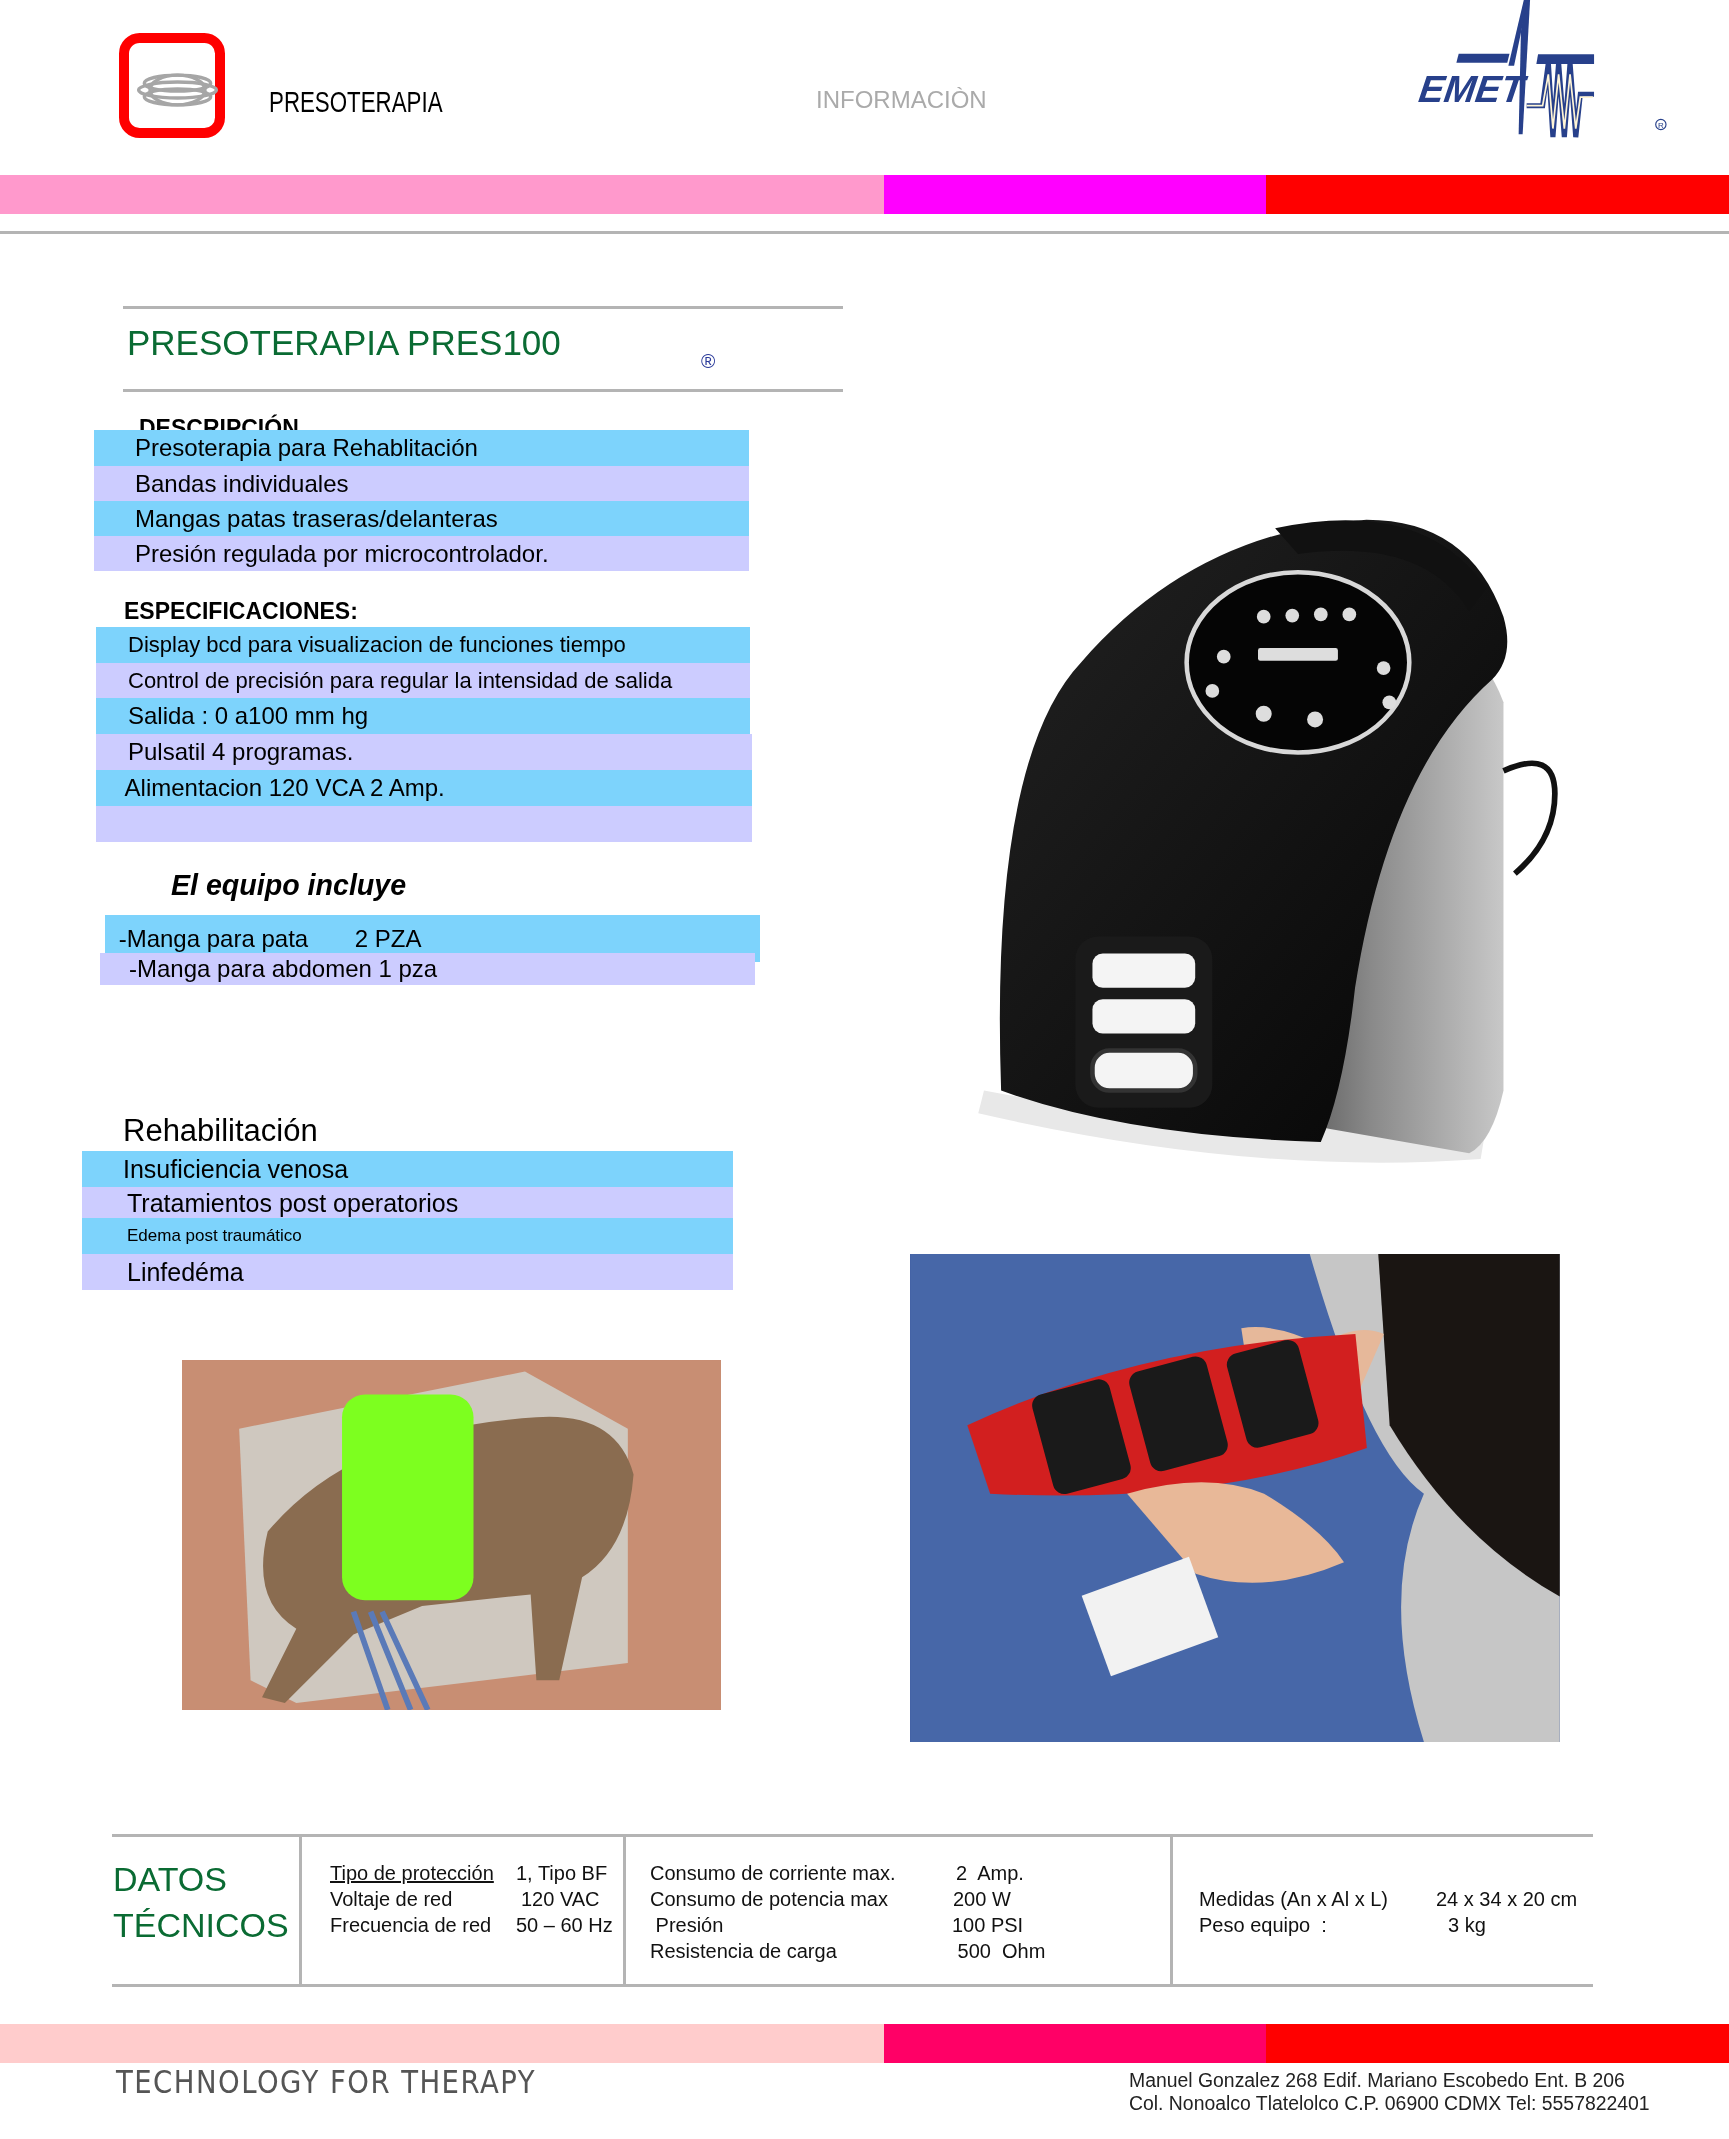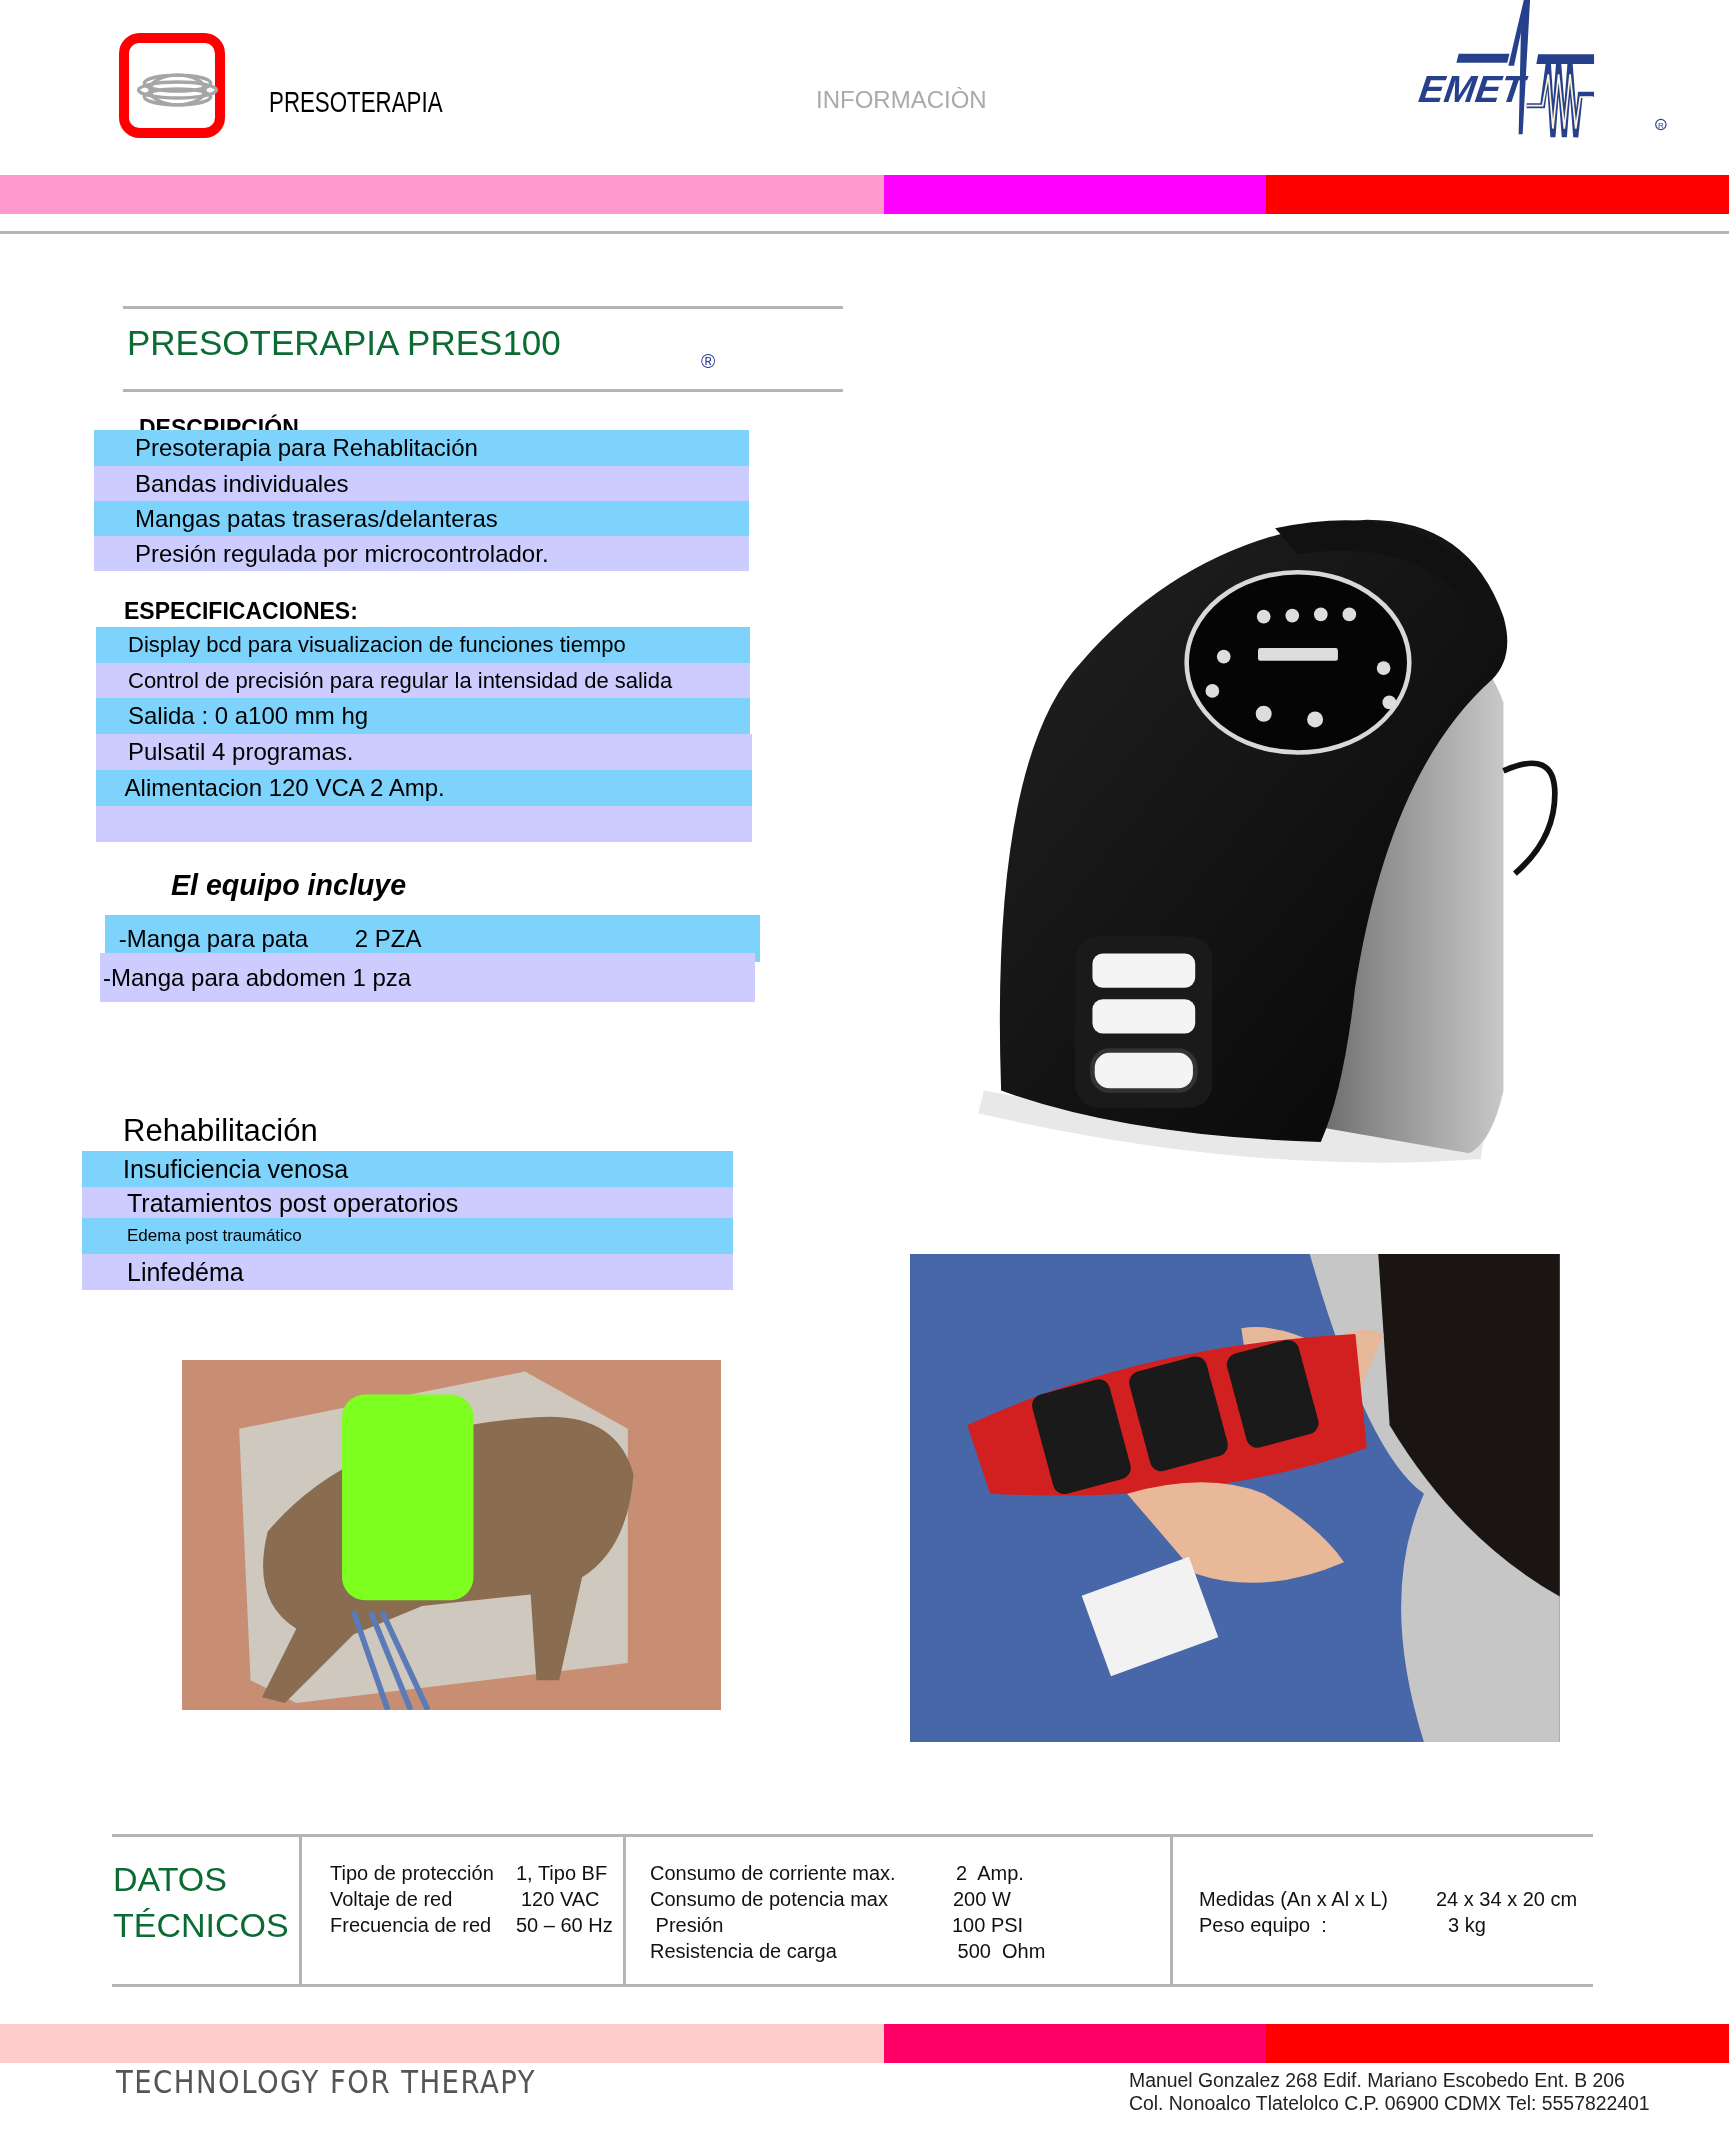--- a/index.html
+++ b/index.html
@@ -103,21 +103,21 @@
   <div class="row c2" style="left:96px;top:663px;width:654px;height:35px;padding-left:32px;font-size:22px;">Control de  precisión para regular la intensidad de salida</div>
   <div class="row c1" style="left:96px;top:698px;width:654px;height:36px;padding-left:32px;">Salida : 0 a100  mm hg</div>
   <div class="row c2" style="left:96px;top:734px;width:656px;height:36px;padding-left:32px;">Pulsatil 4 programas.</div>
   <div class="row c1" style="left:96px;top:770px;width:656px;height:36px;padding-left:28.6px;">Alimentacion 120 VCA 2 Amp.</div>
   <div class="row c2" style="left:96px;top:806px;width:656px;height:36px;"></div>
 </div>
 
 <div id="incl-title" class="abs">El equipo incluye</div>
 <div>
   <div class="row c1" style="left:105px;top:915px;width:655px;height:47px;padding-left:13.7px;white-space:pre;">-Manga para pata       2 PZA</div>
-  <div class="row c2" style="left:100px;top:953px;width:655px;height:49px;padding-left:3px;">-Manga para abdomen 1 pza</div>
+  <div class="row c2" style="left:100px;top:953px;width:655px;height:32px;padding-left:29px;">-Manga para abdomen 1 pza</div>
 </div>
 
 <div id="rehab-title" class="abs">Rehabilitación</div>
 <div>
   <div class="row c1" style="left:82px;top:1151px;width:651px;height:36px;font-size:25px;">Insuficiencia venosa</div>
   <div class="row c2" style="left:82px;top:1187px;width:651px;height:32px;padding-left:45px;font-size:25px;">Tratamientos post operatorios</div>
   <div class="row c1" style="left:82px;top:1218px;width:651px;height:36px;padding-left:45px;font-size:17px;">Edema post traumático</div>
   <div class="row c2" style="left:82px;top:1254px;width:651px;height:36px;padding-left:45px;font-size:25px;">Linfedéma</div>
 </div>
 
@@ -197,21 +197,21 @@
 <div class="dv" style="left:299px;"></div>
 <div class="dv" style="left:623px;"></div>
 <div class="dv" style="left:1170px;"></div>
 
 <div class="abs" style="left:113px;top:1856px;">
   <div class="dt-h">DATOS</div>
   <div class="dt-h">TÉCNICOS</div>
 </div>
 
 <div class="abs" style="left:330px;top:1860px;">
-  <div class="dt"><span style="display:inline-block;width:186px;">Tipo de protección</span><span>1, Tipo BF</span></div>
+  <div class="dt"><span style="display:inline-block;width:186px;text-decoration:underline;">Tipo de protección</span><span>1, Tipo BF</span></div>
   <div class="dt"><span style="display:inline-block;width:191px;">Voltaje de red</span><span>120 VAC</span></div>
   <div class="dt"><span style="display:inline-block;width:186px;">Frecuencia de red</span><span>50 – 60 Hz</span></div>
 </div>
 
 <div class="abs" style="left:650px;top:1860px;">
   <div class="dt"><span style="display:inline-block;width:306px;white-space:pre;">Consumo de corriente max.</span><span style="white-space:pre;">2  Amp.</span></div>
   <div class="dt"><span style="display:inline-block;width:303px;white-space:pre;">Consumo de potencia max</span><span style="white-space:pre;">200 W</span></div>
   <div class="dt"><span style="display:inline-block;width:302px;white-space:pre;"> Presión</span><span style="white-space:pre;">100 PSI</span></div>
   <div class="dt"><span style="display:inline-block;width:302px;white-space:pre;">Resistencia de carga</span><span style="white-space:pre;"> 500  Ohm</span></div>
 </div>

